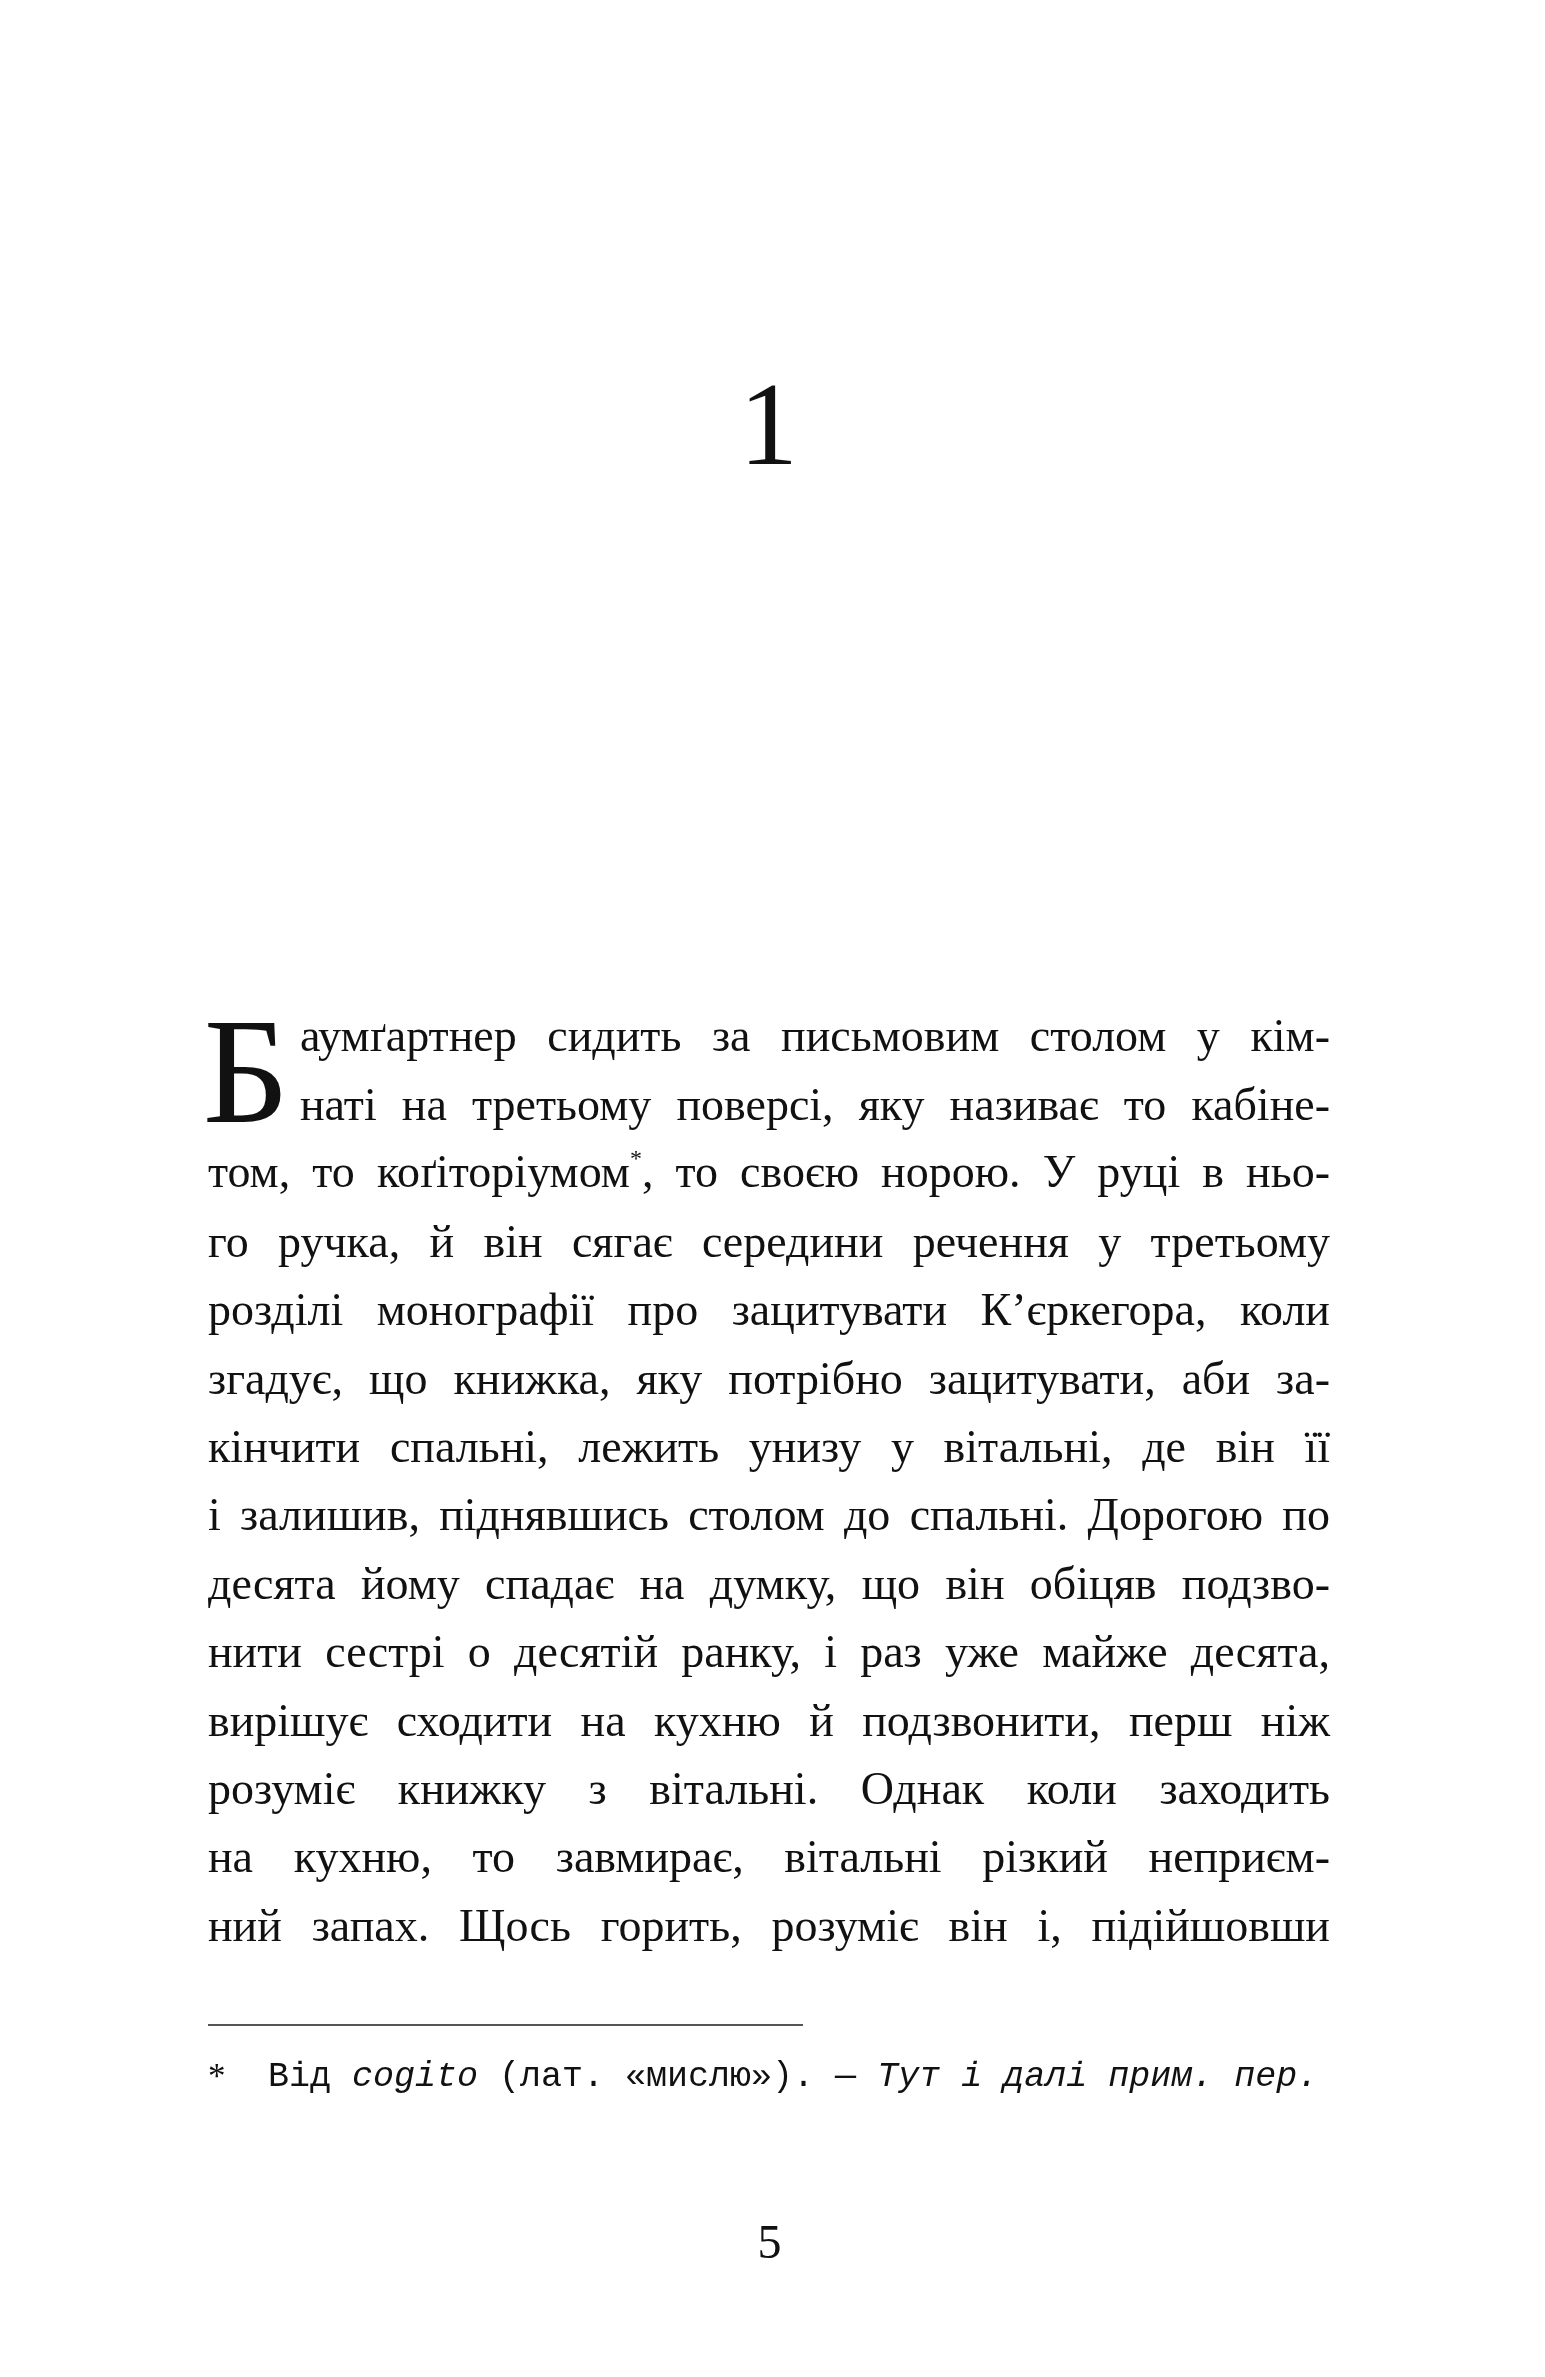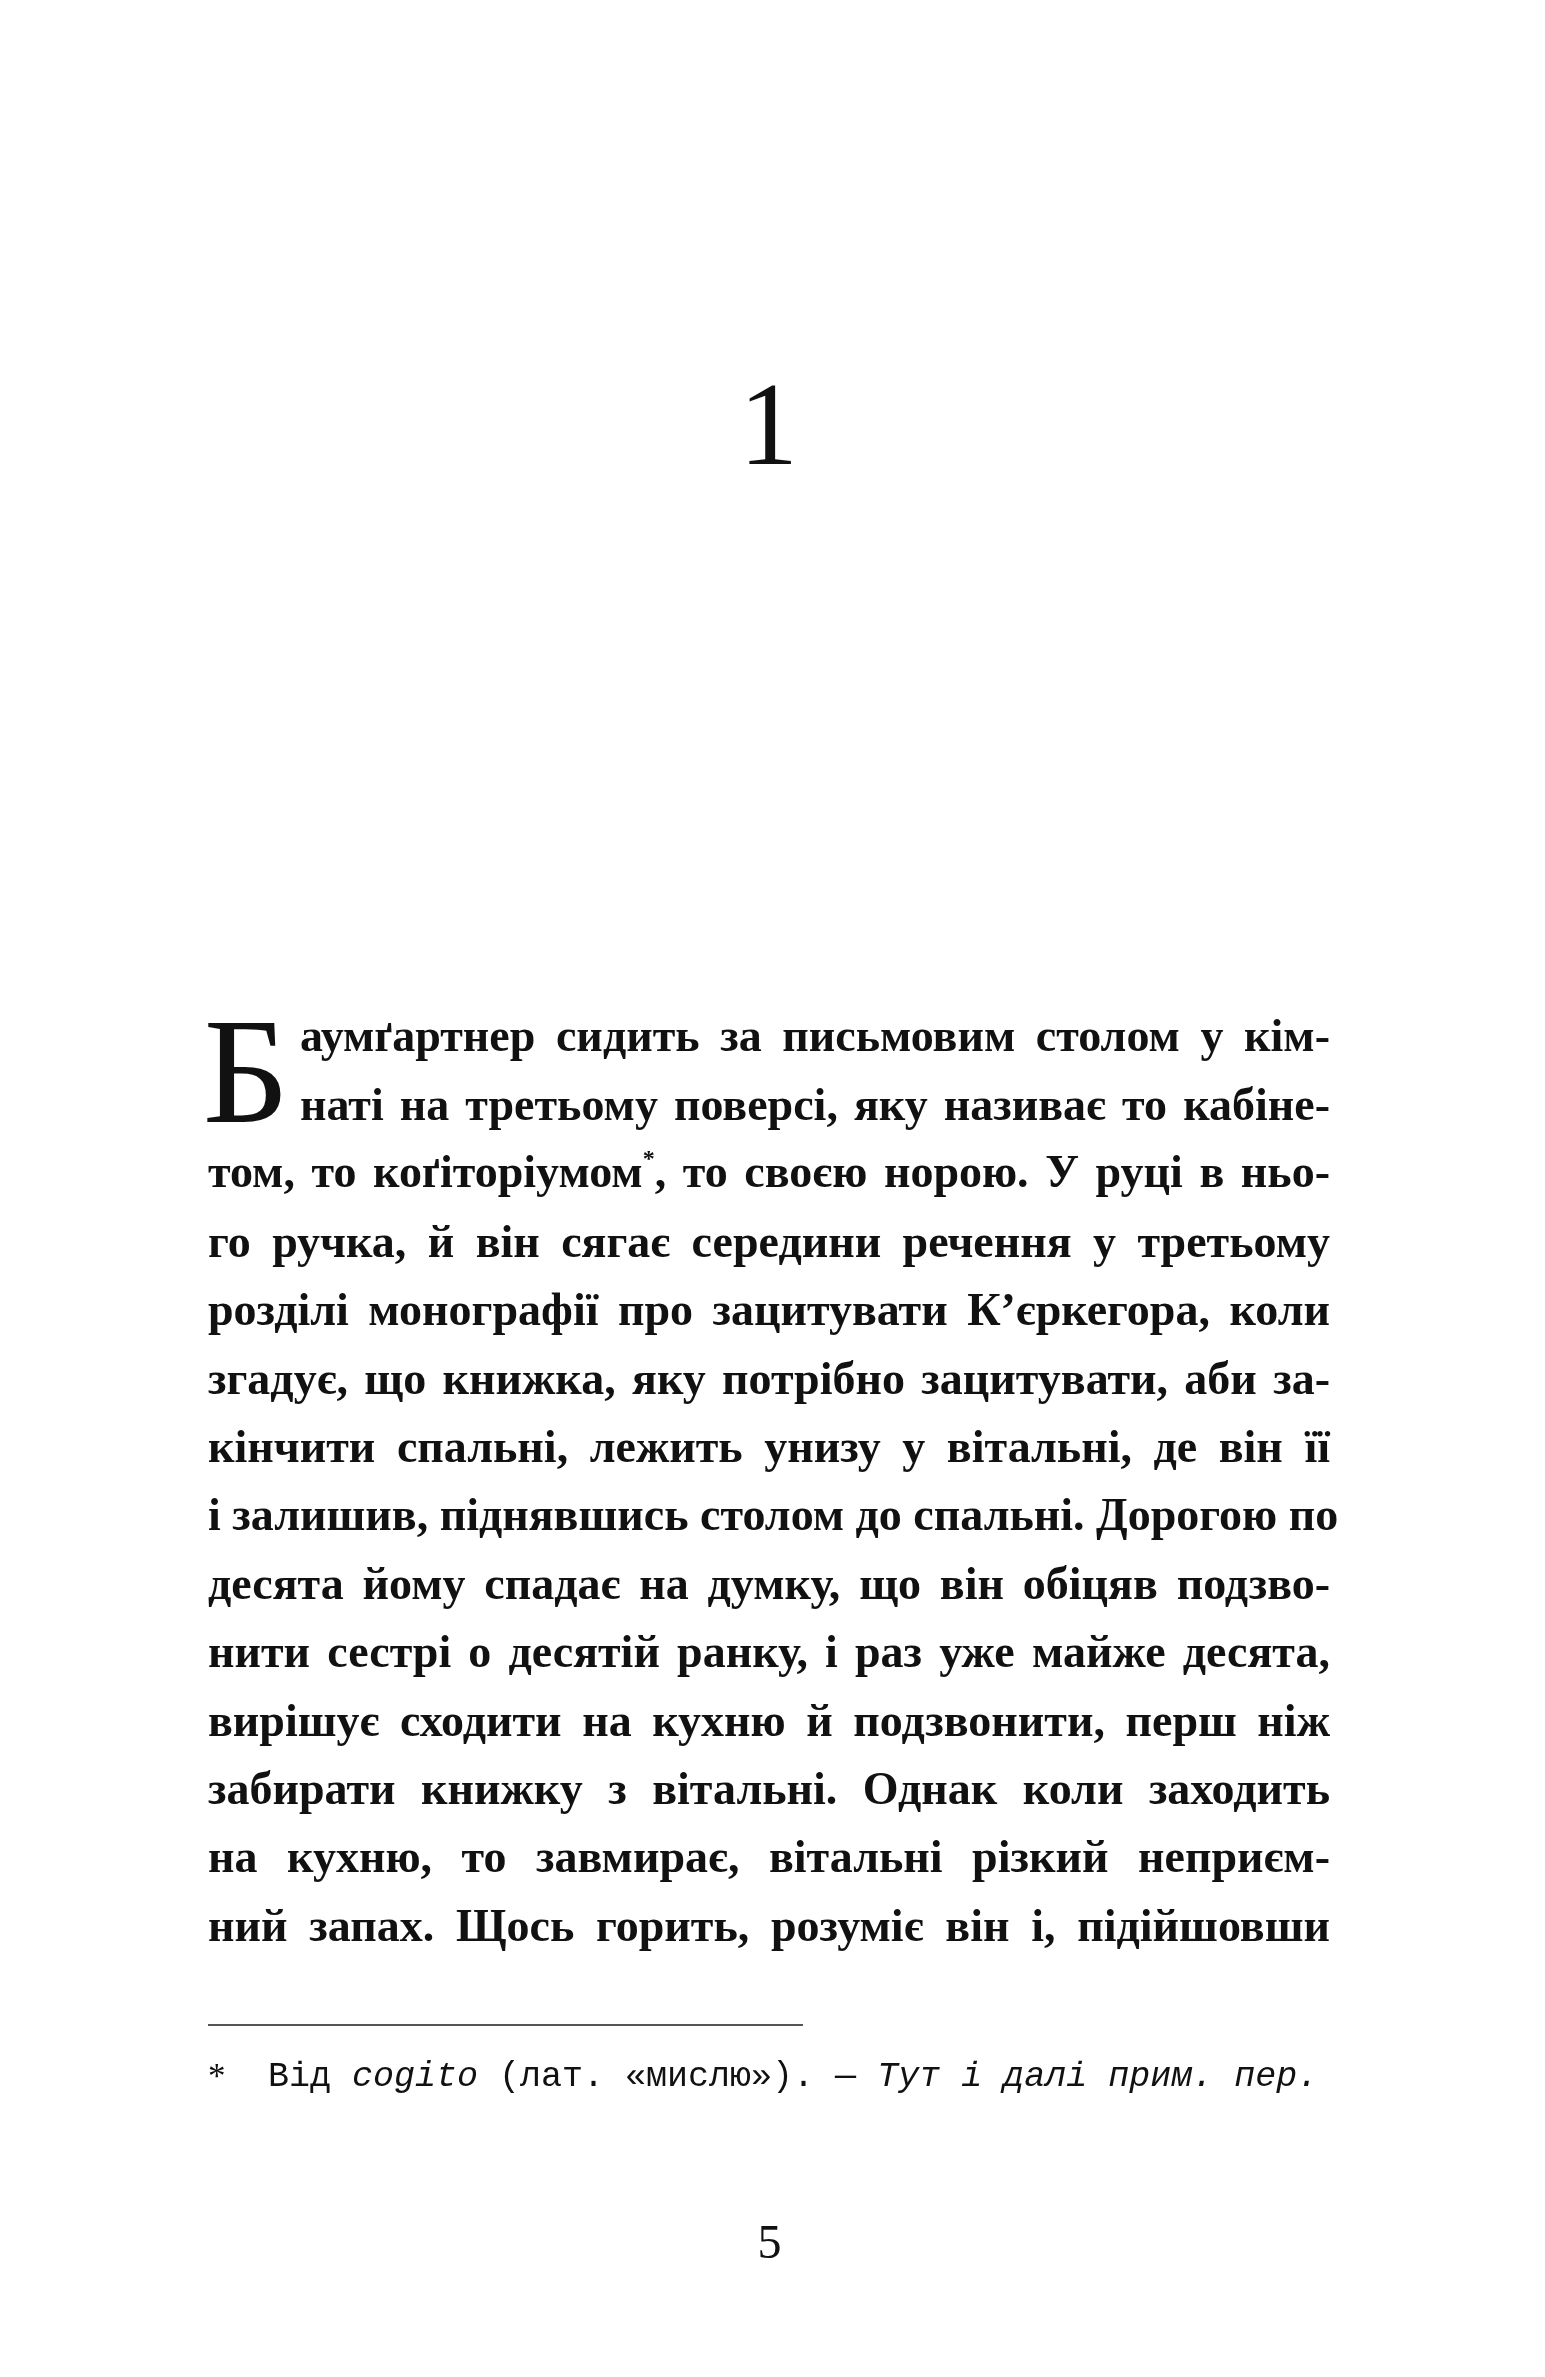--- a/index.html
+++ b/index.html
@@ -1,20 +1,20 @@
 <!DOCTYPE html>
 <html style="font-size:13px"><head>
 <meta charset="utf-8">
 <style>
   html, body { margin: 0; padding: 0; background: #ffffff; }
   body { width: 1545px; height: 2377px; position: relative; overflow: hidden; color: #111111; font-family: "Liberation Serif", "DejaVu Serif", serif; }
   .chapter-num { position: absolute; left: 0; width: 1537px; top: 366px; text-align: center; font-size: 118px; line-height: 118px; }
   .drop-cap { position: absolute; left: 203px; top: 996px; font-size: 150px; line-height: 150px; }
   .body-lines { position: absolute; left: 208px; top: 0; width: 1122px; }
-  .line { position: absolute; left: 0; width: 1122px; font-size: 46px; line-height: 56px; height: 56px; white-space: nowrap; text-align: justify; text-align-last: justify; font-weight: bold; }
+  .line { position: absolute; left: 0; width: 1122px; font-size: 46px; line-height: 56px; height: 56px; white-space: nowrap; text-align: justify; text-align-last: justify; }
   .line.indented { left: 92px; width: 1030px; }
   .fn-mark { font-size: 24px; vertical-align: 21px; line-height: 0; }
   .footnote-rule { position: absolute; left: 208px; top: 2024px; width: 595px; height: 1.6px; background: #555555; }
   .footnote { position: absolute; left: 208px; top: 2057px; font-size: 35px; line-height: 40px; white-space: nowrap; }
   .footnote .star { position: absolute; left: 0; top: 0; }
   .footnote .fn-text { position: absolute; left: 60px; top: 0; font-family: Liberation Mono, monospace; }
   .footnote em { font-style: italic; }
   .page-number { position: absolute; left: 0; width: 1539px; top: 2218px; text-align: center; font-size: 48px; line-height: 48px; }
 </style>
 </head>
@@ -29,21 +29,21 @@
   <div class="line indented" style="top:1077px">наті на третьому поверсі, яку називає то кабіне-</div>
   <div class="line" style="top:1144px"><span>том, то коґіторіумом</span><sup class="fn-mark">*</sup><span>, то своєю норою. У руці в ньо-</span></div>
   <div class="line" style="top:1214px">го ручка, й він сягає середини речення у третьому</div>
   <div class="line" style="top:1282px">розділі монографії про зацитувати К’єркегора, коли</div>
   <div class="line" style="top:1351px">згадує, що книжка, яку потрібно зацитувати, аби за-</div>
   <div class="line" style="top:1419px">кінчити спальні, лежить унизу у вітальні, де він її</div>
   <div class="line" style="top:1487px">і залишив, піднявшись столом до спальні. Дорогою по</div>
   <div class="line" style="top:1556px">десята йому спадає на думку, що він обіцяв подзво-</div>
   <div class="line" style="top:1624px">нити сестрі о десятій ранку, і раз уже майже десята,</div>
   <div class="line" style="top:1693px">вирішує сходити на кухню й подзвонити, перш ніж</div>
-  <div class="line" style="top:1761px">забирати книжку з вітальні. Однак коли заходить</div>
+  <div class="line" style="top:1761px">розуміє книжку з вітальні. Однак коли заходить</div>
   <div class="line" style="top:1829px">на кухню, то завмирає, вітальні різкий неприєм-</div>
   <div class="line" style="top:1898px">ний запах. Щось горить, розуміє він і, підійшовши</div>
 </div>
 
 <div class="footnote-rule"></div>
 
 <div class="footnote">
   <span class="star">*</span>
   <span class="fn-text"><span>Від </span><em>cogito</em><span> (лат. «мислю»). — </span><em>Тут і далі прим. пер.</em></span>
 </div>

